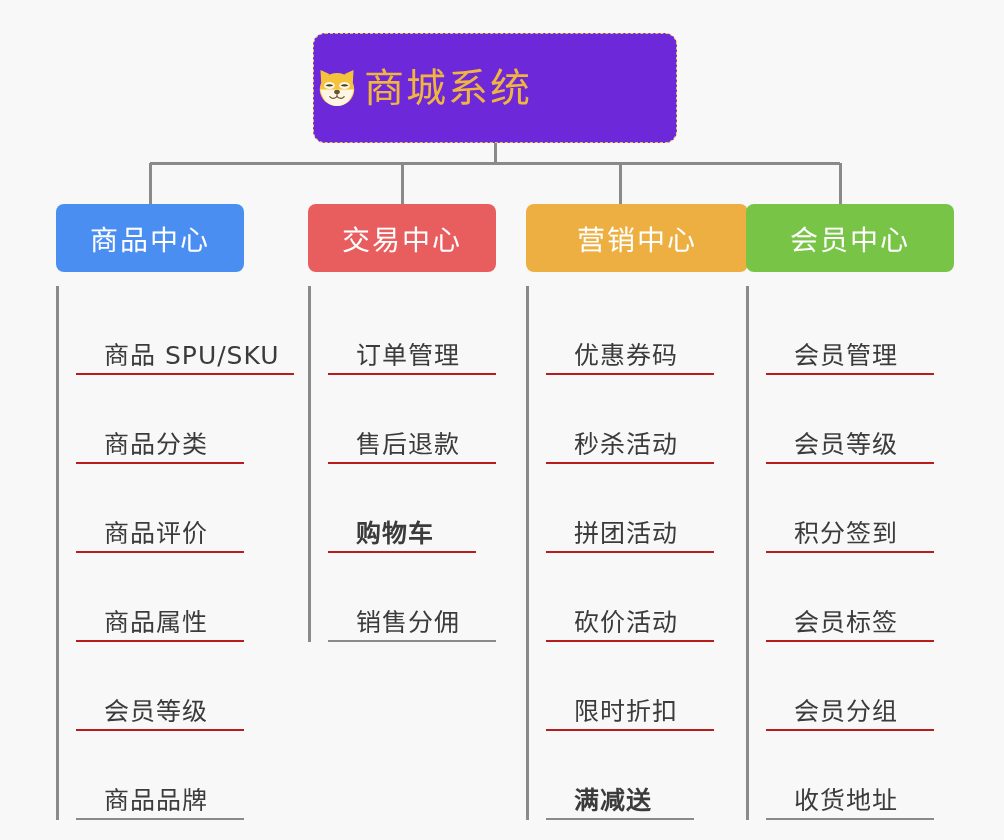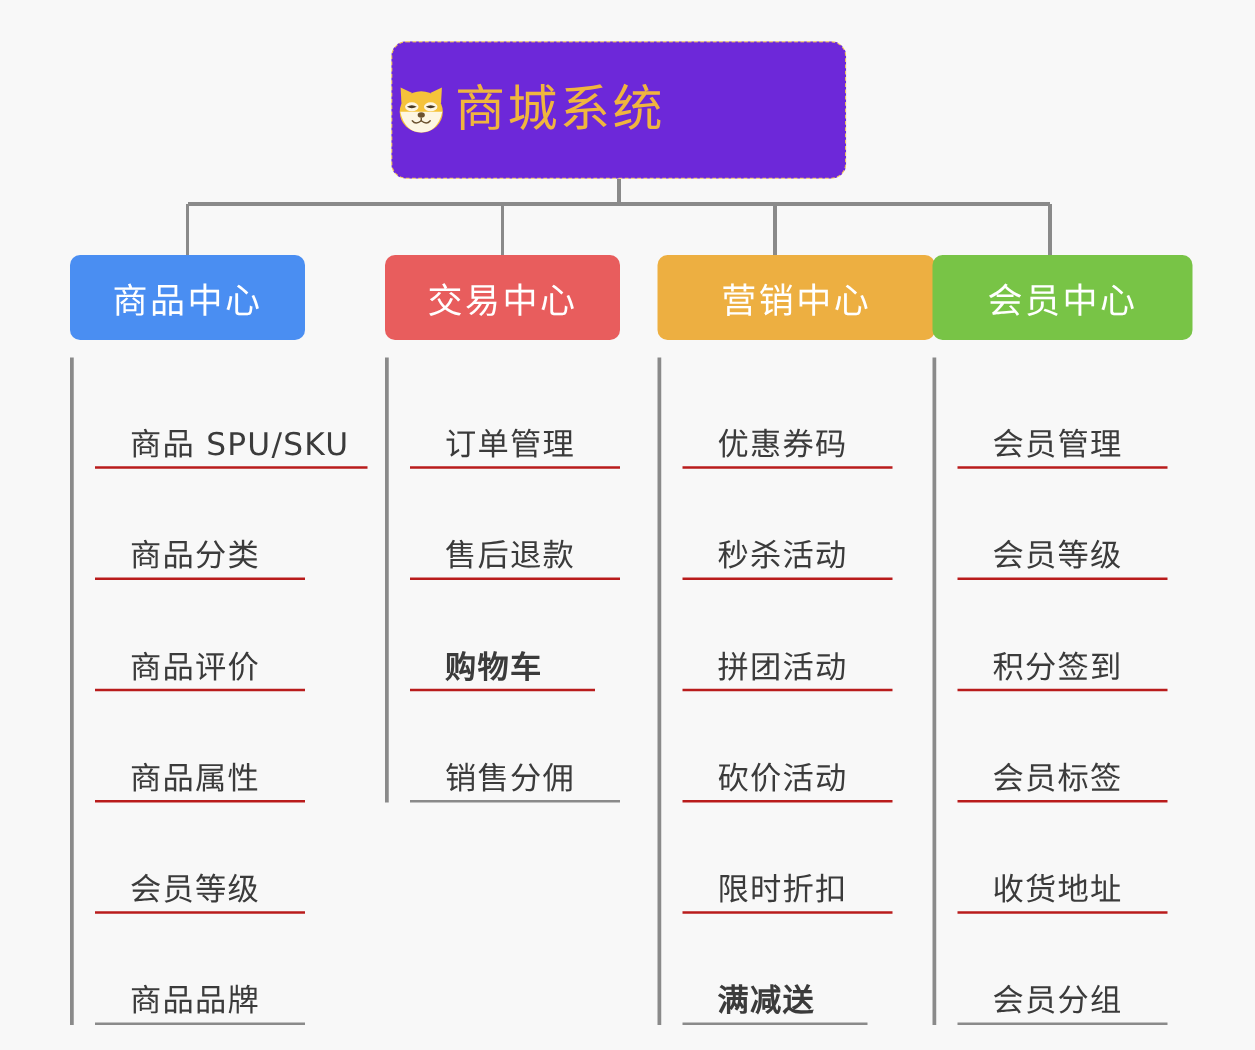--- a/index.html
+++ b/index.html
@@ -256,22 +256,22 @@
         <div class="child-item w-med">
           <span class="child-label">会员等级</span>
         </div>
         <div class="child-item w-med">
           <span class="child-label">积分签到</span>
         </div>
         <div class="child-item w-med">
           <span class="child-label">会员标签</span>
         </div>
         <div class="child-item w-med">
+          <span class="child-label">会员分组</span>
+        </div>
+        <div class="child-item w-med">
           <span class="child-label">收货地址</span>
-        </div>
-        <div class="child-item w-med">
-          <span class="child-label">会员分组</span>
         </div>
       </div>
     </div>
 
   </div>
 </div>
 
 </body></html>

